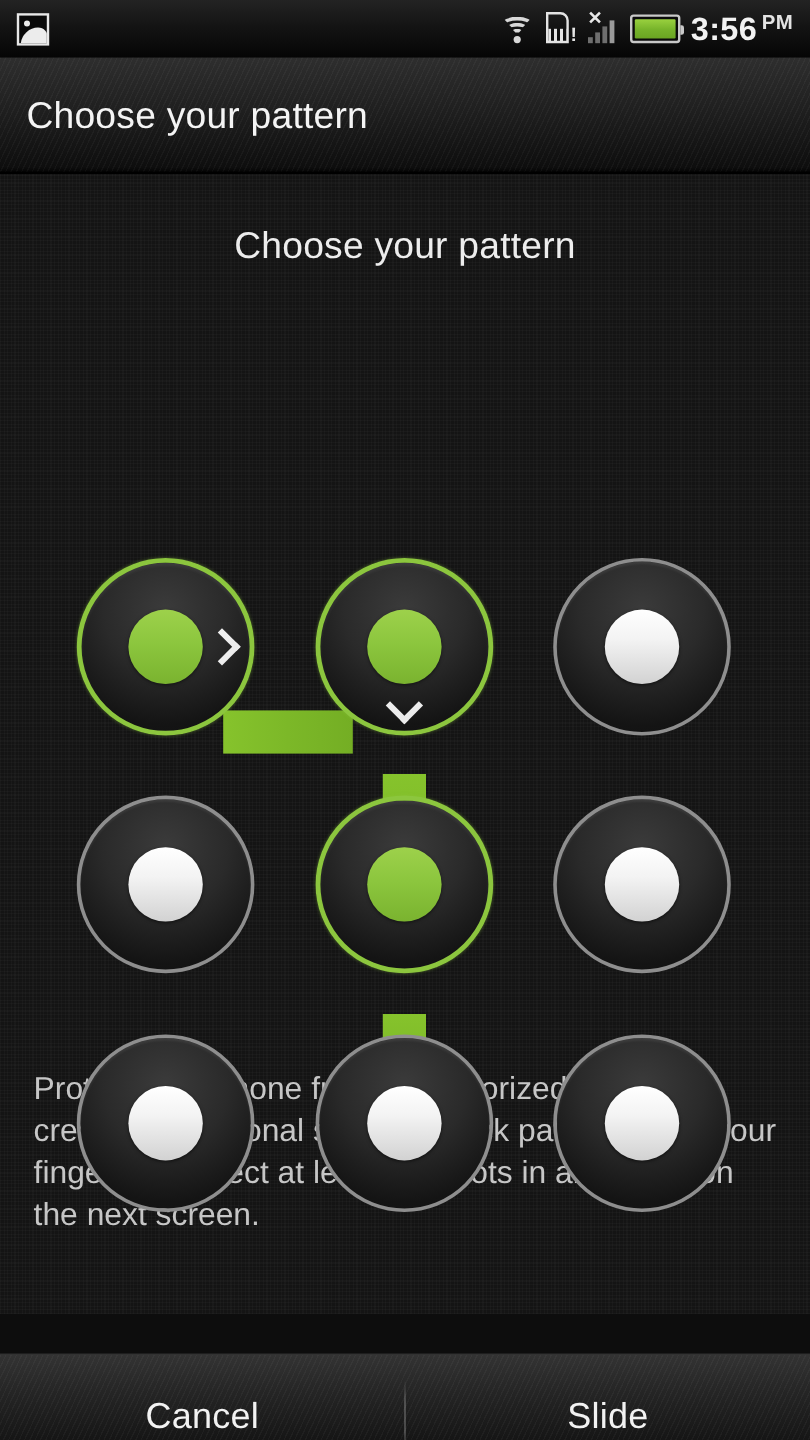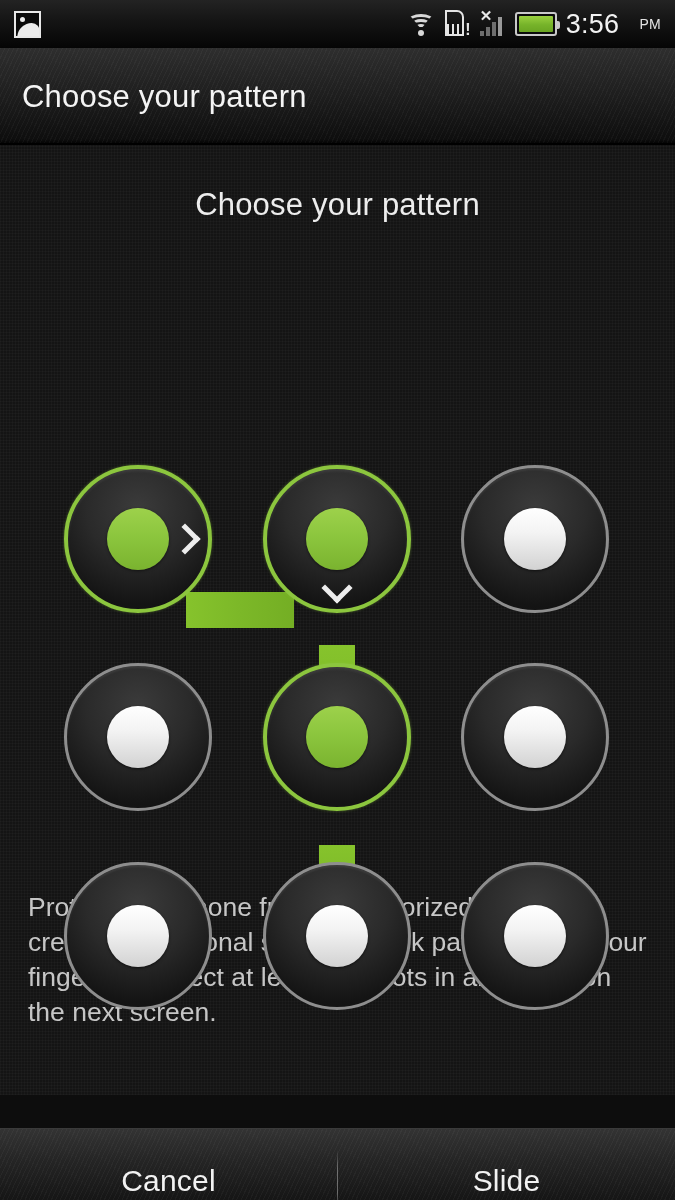--- a/index.html
+++ b/index.html
@@ -100,23 +100,23 @@
     content:""; position:absolute; right:-5px; top:7px;
     width:3px; height:8px; background:#c9c9c9; border-radius:0 2px 2px 0;
   }
   .batt-icon .fill {
     width:100%; height:100%; border-radius:1px;
     background:linear-gradient(to bottom,#9ad13f 0%,#76b32a 55%,#6aa522 100%);
   }
 
   .sb-time {
     color:#f2f2f2; font-size:27px; letter-spacing:0.3px;
-    display:flex; align-items:center; gap:20px;
-  }
-  .sb-time .ampm { font-size:14px; color:#e3e3e3; }
+    display:flex; align-items:flex-start; gap:4px;font-weight:bold;
+  }
+  .sb-time .ampm { font-size:17px; color:#e3e3e3; }
 
   
   .actionbar {
     position:absolute; top:48px; left:0;
     width:675px; height:97px;
     background:
       repeating-linear-gradient(115deg,
         rgba(255,255,255,0.035) 0 1px, rgba(0,0,0,0) 1px 4px),
       linear-gradient(to bottom,#2e2e2e 0%,#212121 40%,#0e0e0e 94%,#000 100%);
     display:flex; align-items:center;

